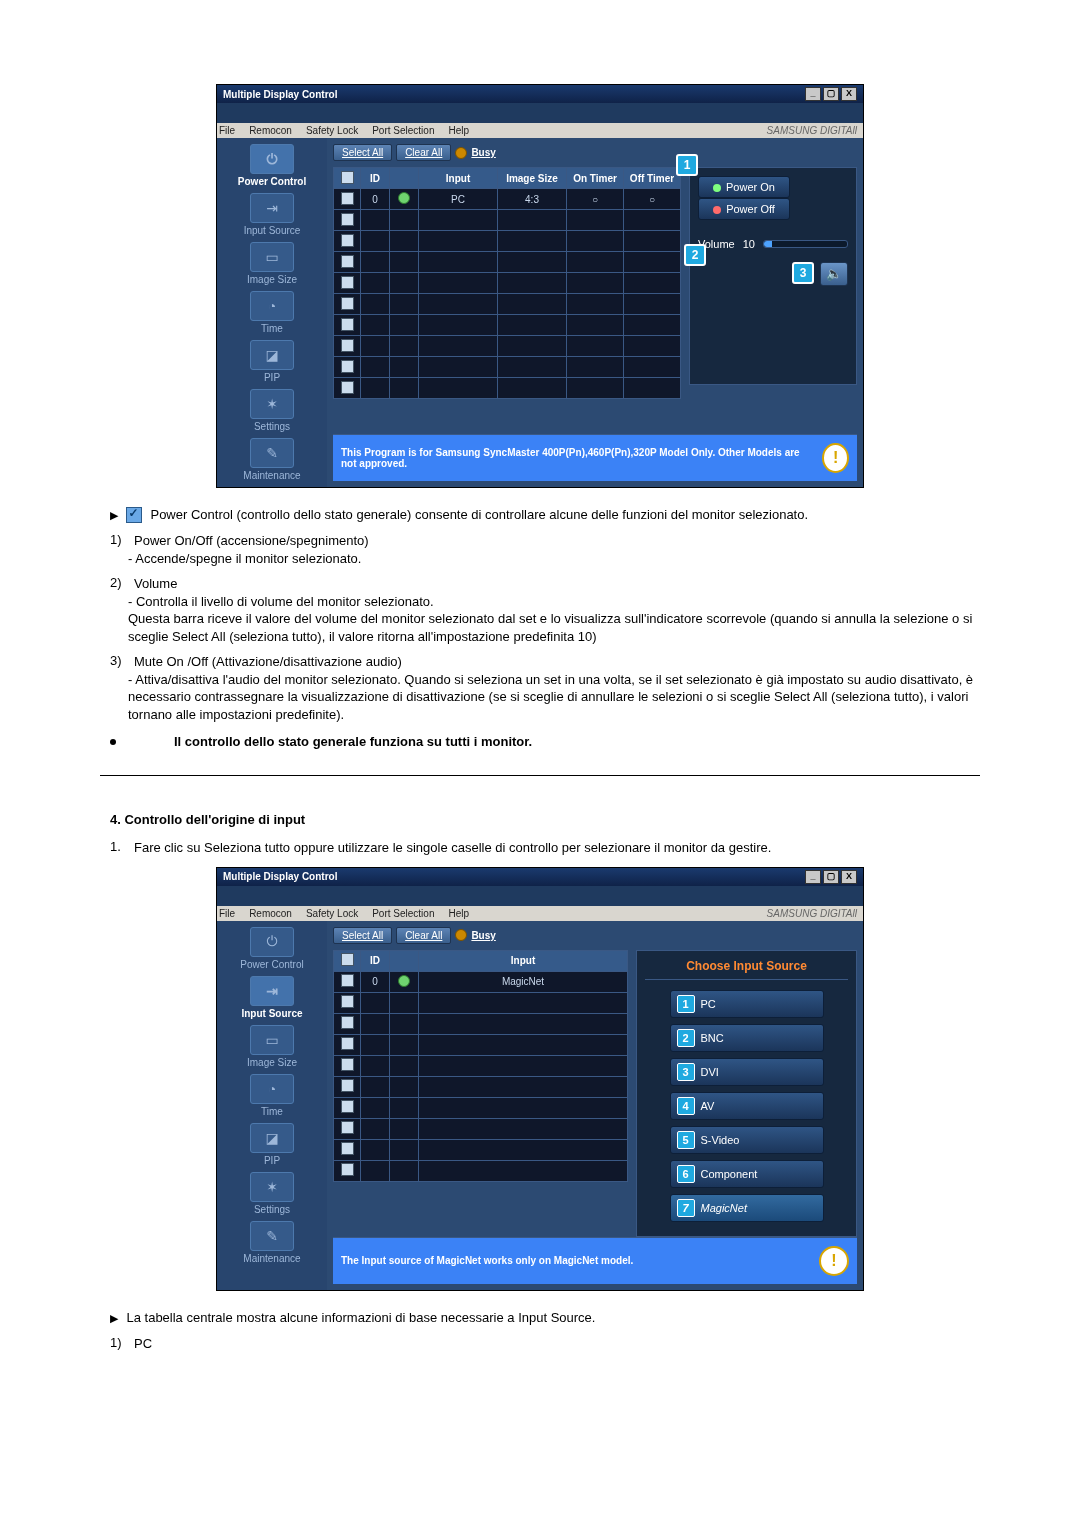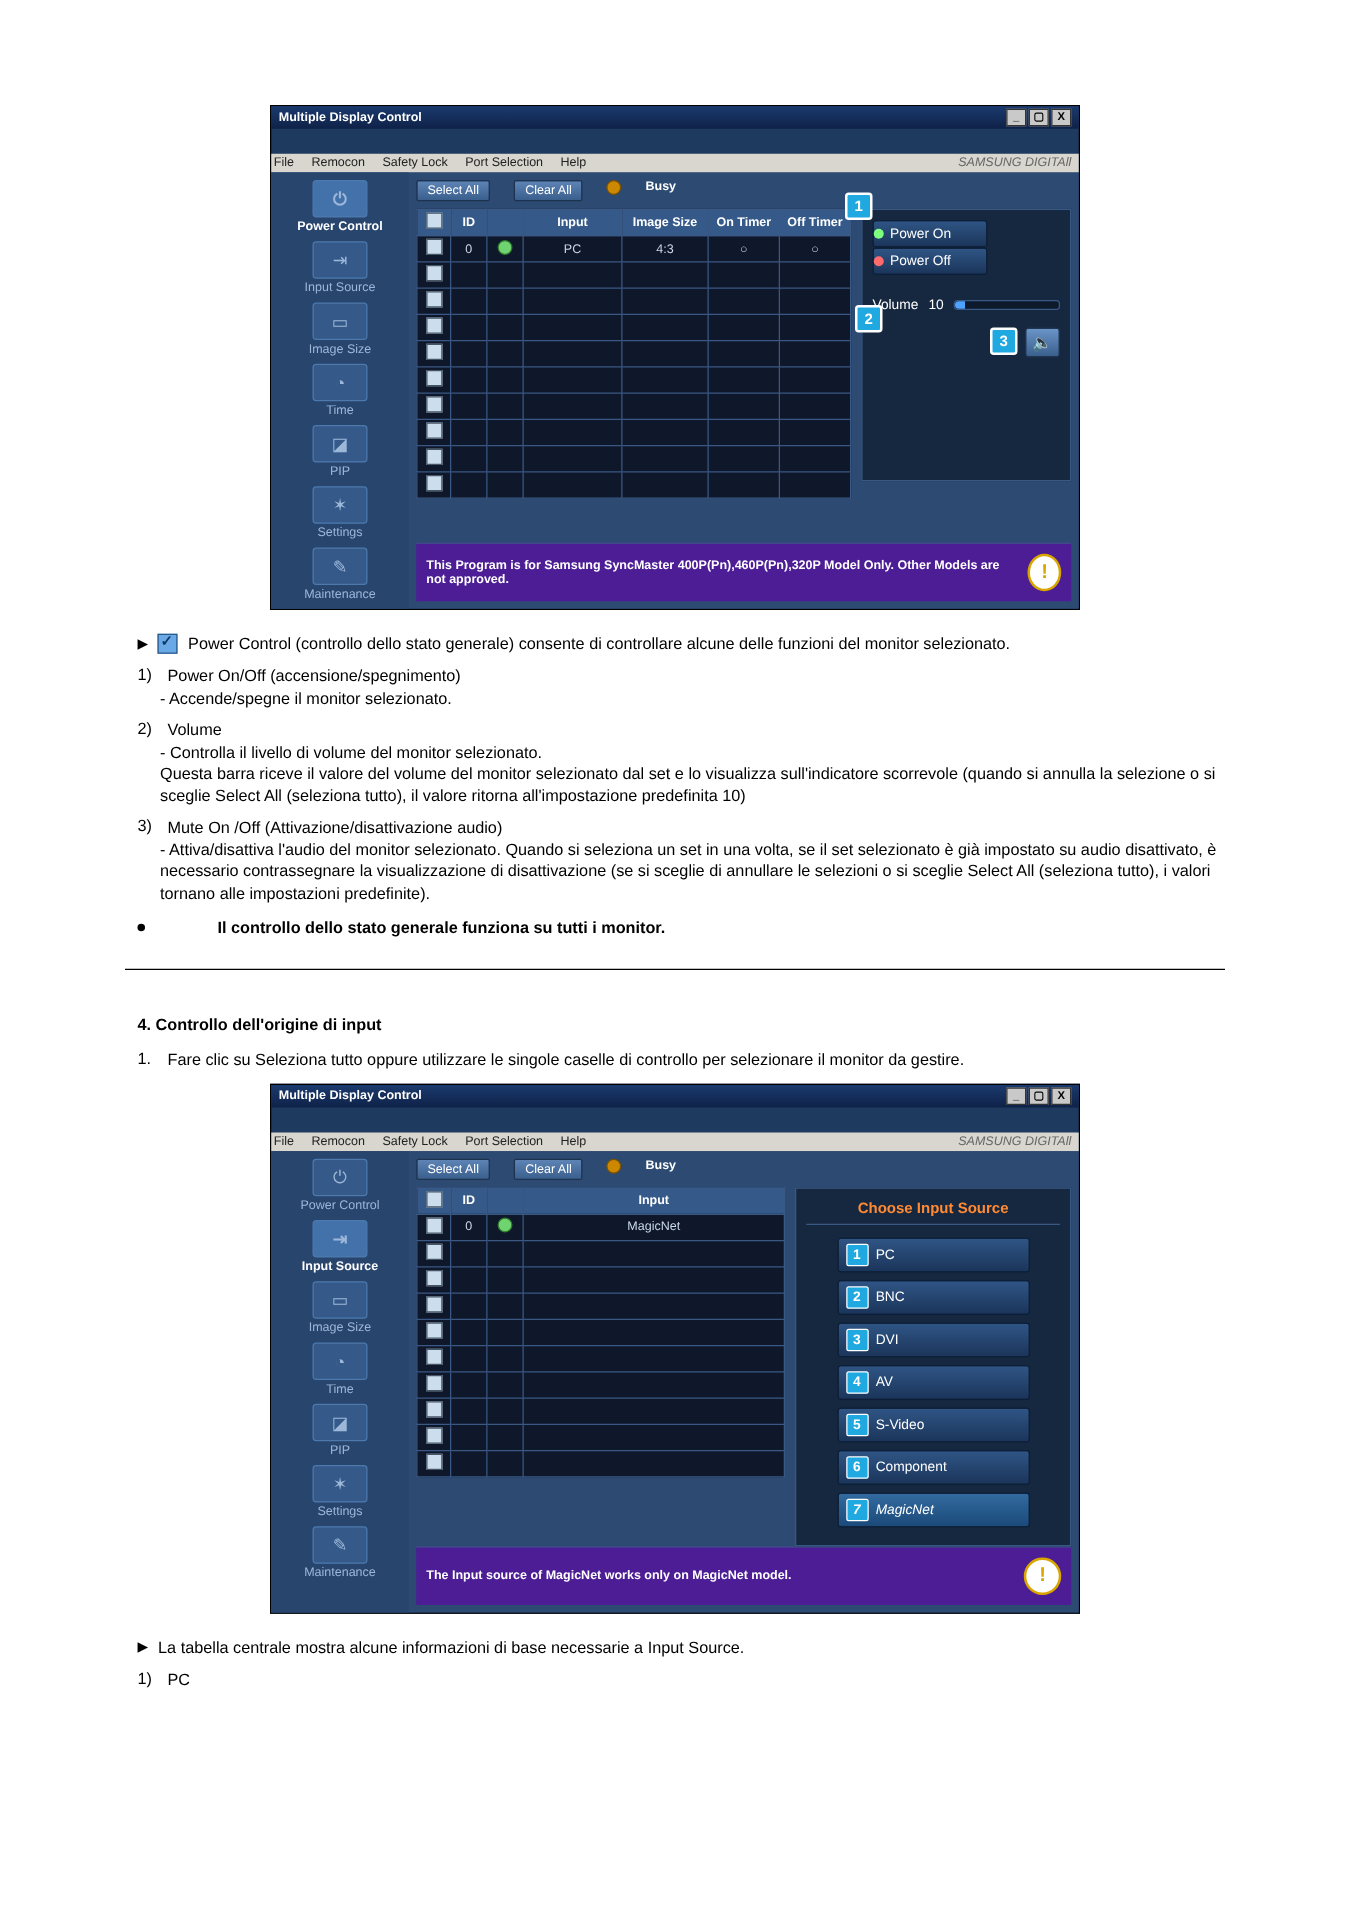--- a/index.html
+++ b/index.html
@@ -101,22 +101,24 @@
   .sb-item.active { color: #fff; font-weight: bold; }
 
   .app-main {
     flex: 1;
     padding: 6px;
     display: flex;
     flex-direction: column;
   }
   .app-toolbar {
     display: flex;
-    gap: 19px;
+    align-items: center;
+    gap: 4px;
     margin-bottom: 6px;
+    text-decoration: underline;
   }
   .btn-top {
     padding: 2px 8px;
     font-size: 10px;
     background: linear-gradient(#5d84b5, #3a5f8d);
     border: 1px solid #1e3350;
     color: #fff;
     border-radius: 2px;
     cursor: pointer;
   }
@@ -168,20 +170,21 @@
     flex: 1;
     background: #16283f;
     border: 1px solid #3a5884;
     padding: 8px;
     min-height: 200px;
     position: relative;
   }
   .panel-power .pbtn {
     display:inline-block;
     width: 90px;
+    text-align:center;
     padding: 4px 0;
     background: linear-gradient(#2f5585,#1b355a);
     border:1px solid #0d1f38;
     color:#fff;
     font-size:11px;
     margin-right:4px;
     border-radius:3px;
   }
   .panel-power .pbtn::before {
     content:'';
@@ -226,21 +229,21 @@
     background:linear-gradient(#326a9f,#1b4a7a);
     font-style:italic;
   }
   .panel-input .ibtn .num {
     display:inline-block; width:16px;height:16px;
     background:#1fa9e0;color:#fff;border:1px solid #fff;
     font-weight:bold;text-align:center;line-height:16px;font-size:11px;border-radius:2px;
   }
 
   .app-footer {
-    background: #4c1d95;
+    background: #3b82f6;
     color: #fff;
     font-size: 10px;
     padding: 8px;
     font-weight: bold;
     display:flex; align-items:center; gap:10px;
     border-top:1px solid #3a5884;
   }
   .app-footer .footer-spacer { flex: 1; }
   .app-footer .warn {
     width:26px;height:26px;border-radius:50%;

